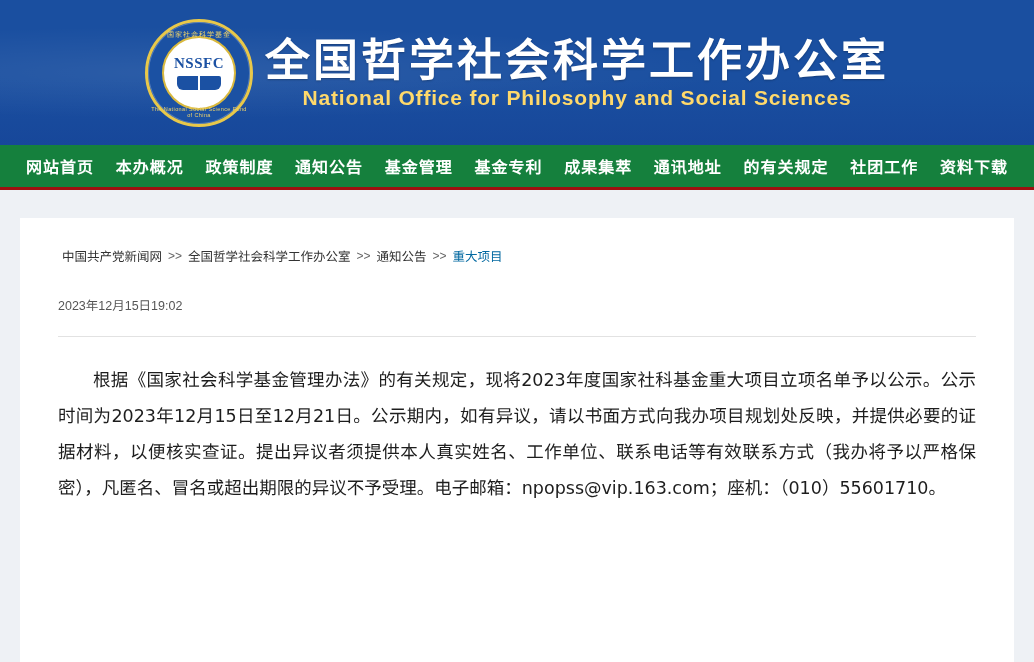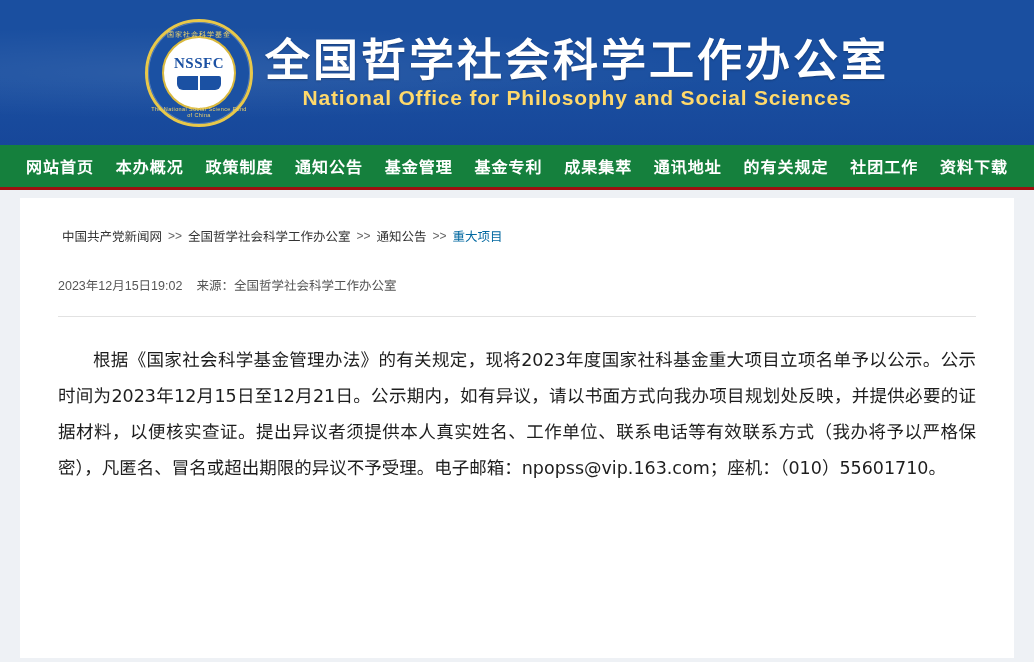--- a/index.html
+++ b/index.html
@@ -119,21 +119,21 @@
     letter-spacing: 1px;
     cursor: pointer;
     white-space: nowrap;
     padding: 4px 2px;
   }
 
   
   .page-body {
     width: 1034px;
     background: #eef1f5;
-    padding: 8px 0 0 0;
+    padding: 28px 0 0 0;
     height: 472px;
   }
   .content-card {
     margin: 0 auto;
     width: 994px;
     background: #ffffff;
     min-height: 460px;
     padding: 20px 38px 10px 38px;
   }
 
@@ -161,21 +161,20 @@
     font-family: "DejaVu Sans", "Liberation Sans", sans-serif;
     line-height: 1.25;
   }
   .article-meta {
     font-size: 12.5px;
     color: #555555;
     margin-top: 26px;
     padding-bottom: 22px;
     border-bottom: 1px solid #e2e2e2;
     display: flex;
-    gap: 14px;
     align-items: center;
   }
   .article-meta .source-label { color: #555; }
   .article-meta .source-name { color: #555; }
 
   .article-body {
     margin-top: 26px;
     font-size: 17.5px;
     color: #1d1d1d;
     line-height: 2.05;
@@ -233,23 +232,20 @@
       <span class="crumb">全国哲学社会科学工作办公室</span>
       <span class="sep">&gt;&gt;</span>
       <span class="crumb">通知公告</span>
       <span class="sep">&gt;&gt;</span>
       <span class="crumb current">重大项目</span>
     </div>
 
 
     <div class="article-meta">
       <span>2023年12月15日19:02</span>
-      <span>
-        <span class="source-label">来源：</span><span class="source-name">全国哲学社会科学工作办公室</span>
-      </span>
     </div>
 
     <div class="article-body">
       <p>根据《国家社会科学基金管理办法》的有关规定，现将2023年度国家社科基金重大项目立项名单予以公示。公示时间为2023年12月15日至12月21日。公示期内，如有异议，请以书面方式向我办项目规划处反映，并提供必要的证据材料，以便核实查证。提出异议者须提供本人真实姓名、工作单位、联系电话等有效联系方式（我办将予以严格保密），凡匿名、冒名或超出期限的异议不予受理。电子邮箱：npopss@vip.163.com；座机：（010）55601710。</p>
     </div>
 
   </div>
 </div>
 
 </body></html>

